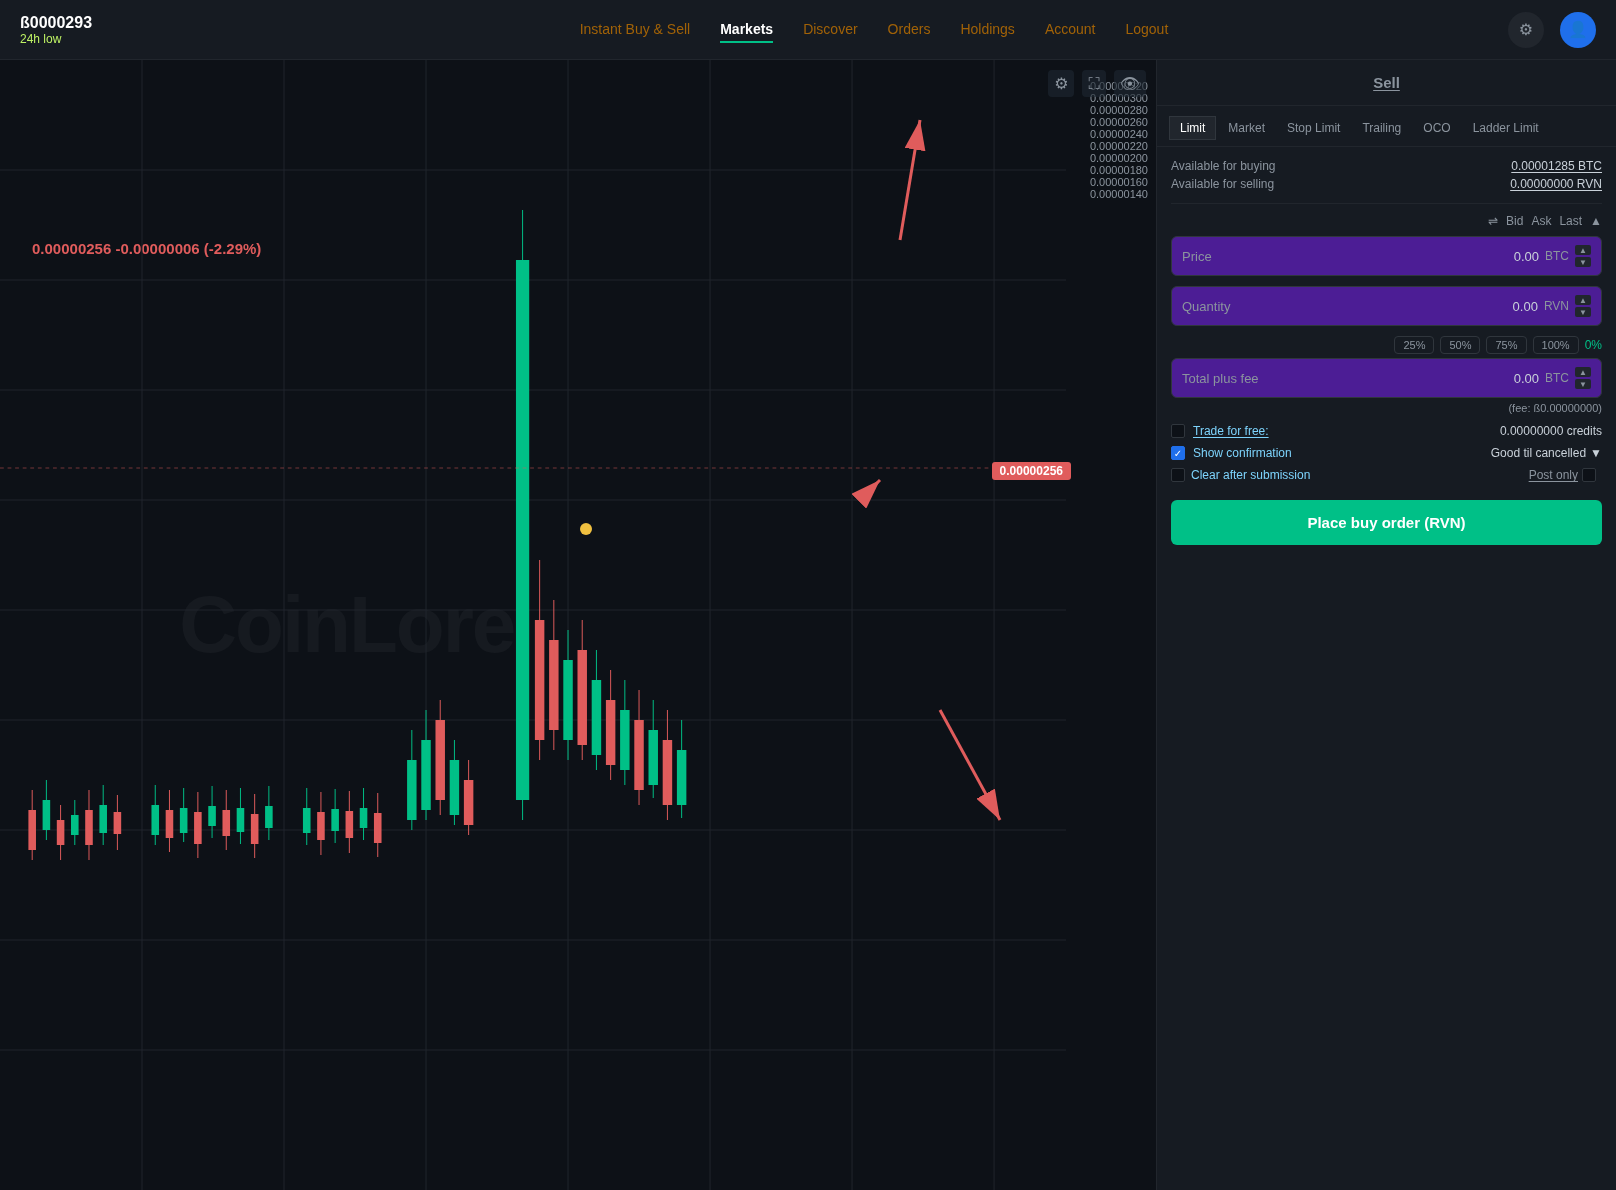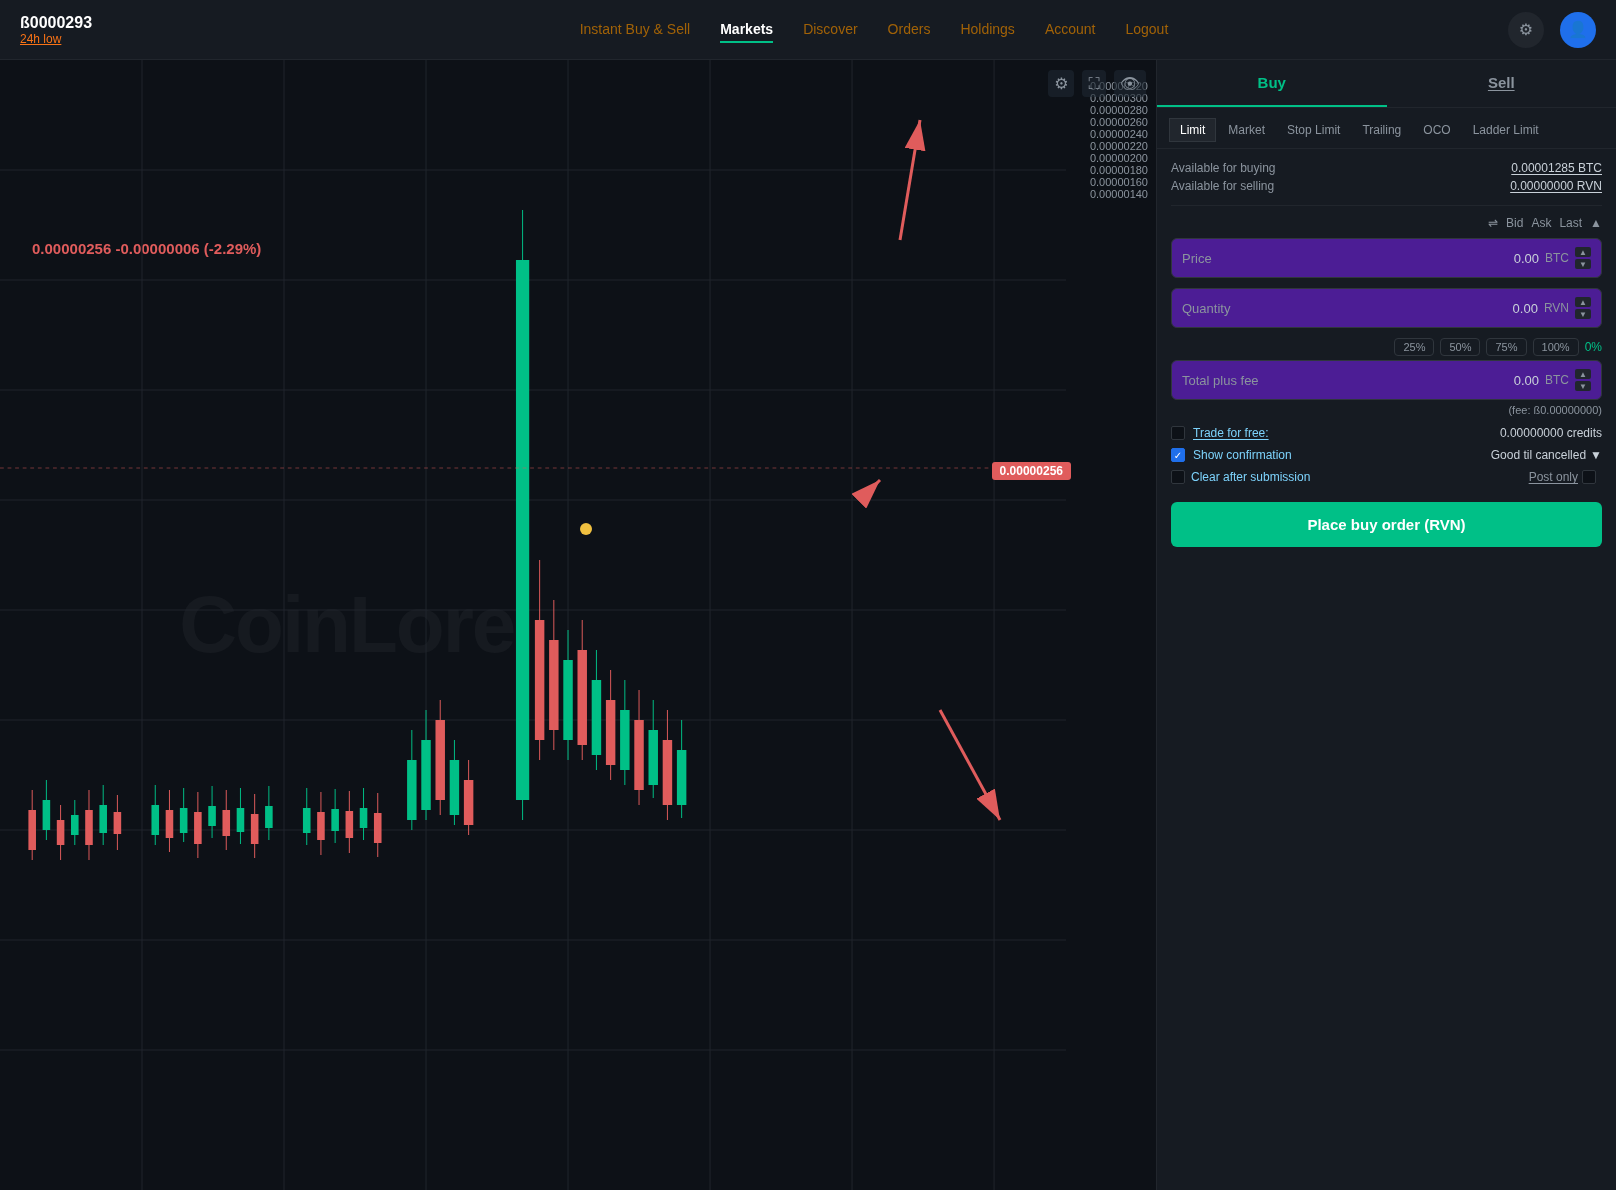--- a/index.html
+++ b/index.html
@@ -27,23 +27,22 @@
       flex-direction: column;
       margin-right: 40px;
       min-width: 180px;
     }
     .nav-ticker {
       color: #fff;
       font-size: 16px;
       font-weight: bold;
     }
     .nav-price-info {
-      color: #f97316;
-      font-size: 12px;
-      text-decoration: underline;
+      color: #bef264;
+      font-size: 12px;
     }
     .nav-links {
       display: flex;
       gap: 30px;
       flex: 1;
       justify-content: center;
     }
     .nav-link {
       color: #a16207;
       cursor: pointer;
@@ -616,21 +615,20 @@
 
       <path d="M 860 440 L 880 420" stroke="#e05c5c" stroke-width="3" fill="none" marker-end="url(#arrowhead)"></path>
 
       <path d="M 940 650 L 1000 760" stroke="#e05c5c" stroke-width="3" fill="none" marker-end="url(#arrowhead)"></path>
     </svg>
   </div>
 
   <div class="right-panel">
 
     <div class="buy-sell-tabs">
-      <div class="buy-tab">Buy</div>
       <div class="sell-tab">Sell</div>
     </div>
 
     <div class="order-type-tabs">
       <button class="order-tab active">Limit</button>
       <button class="order-tab">Market</button>
       <button class="order-tab">Stop Limit</button>
       <button class="order-tab">Trailing</button>
       <button class="order-tab">OCO</button>
       <button class="order-tab">Ladder Limit</button>

